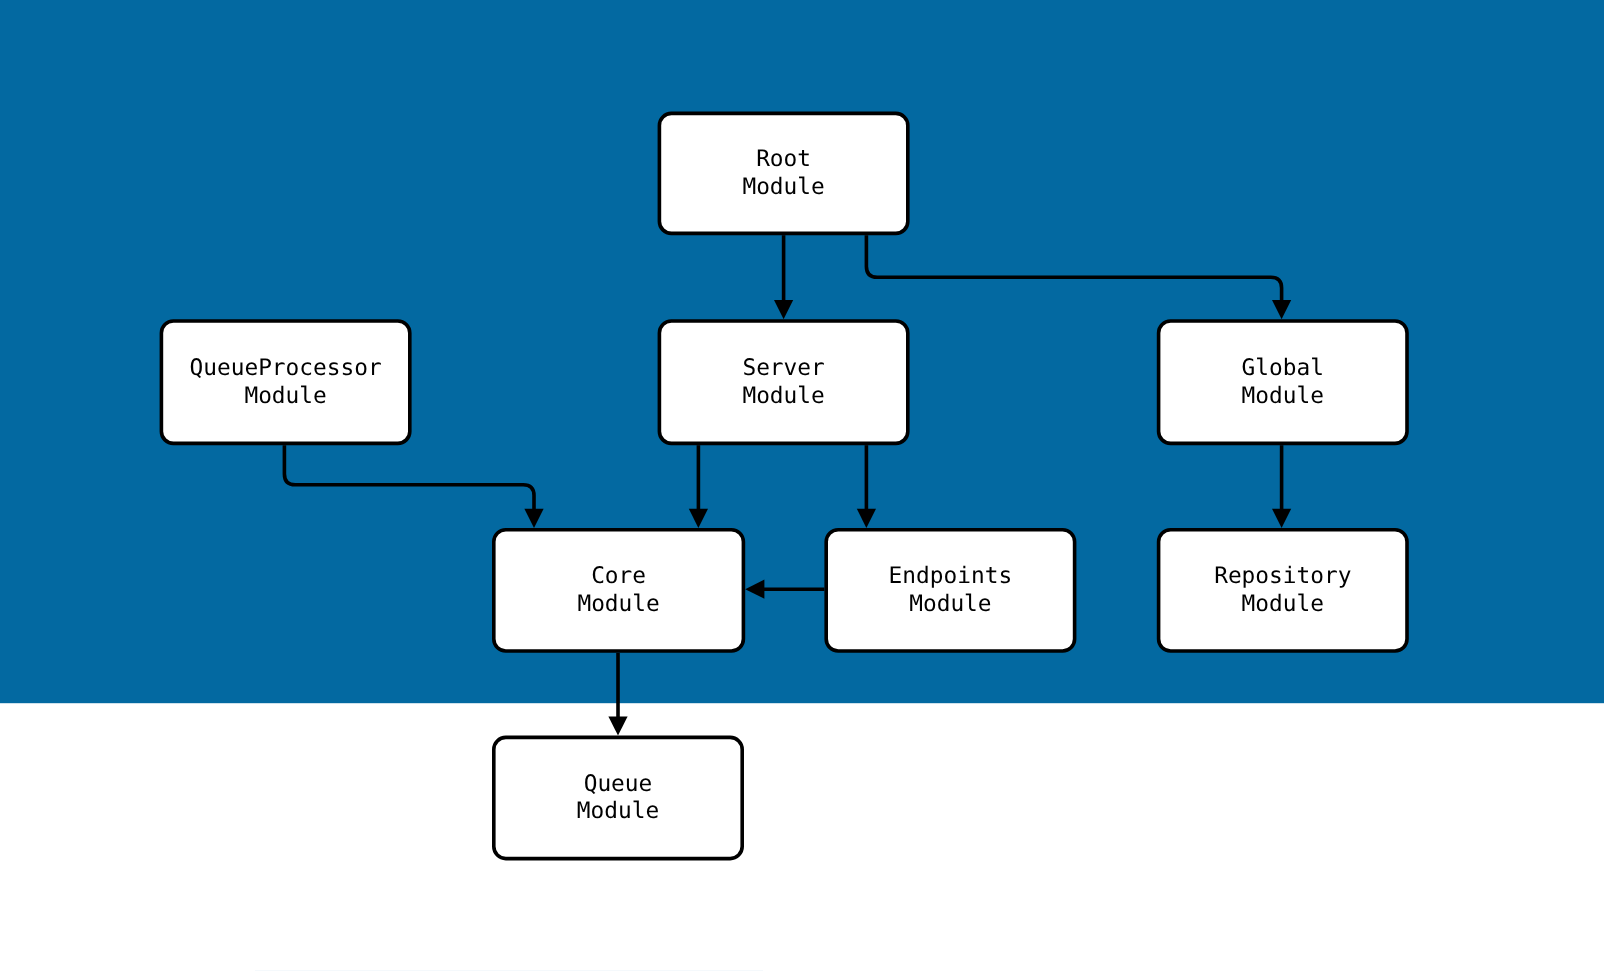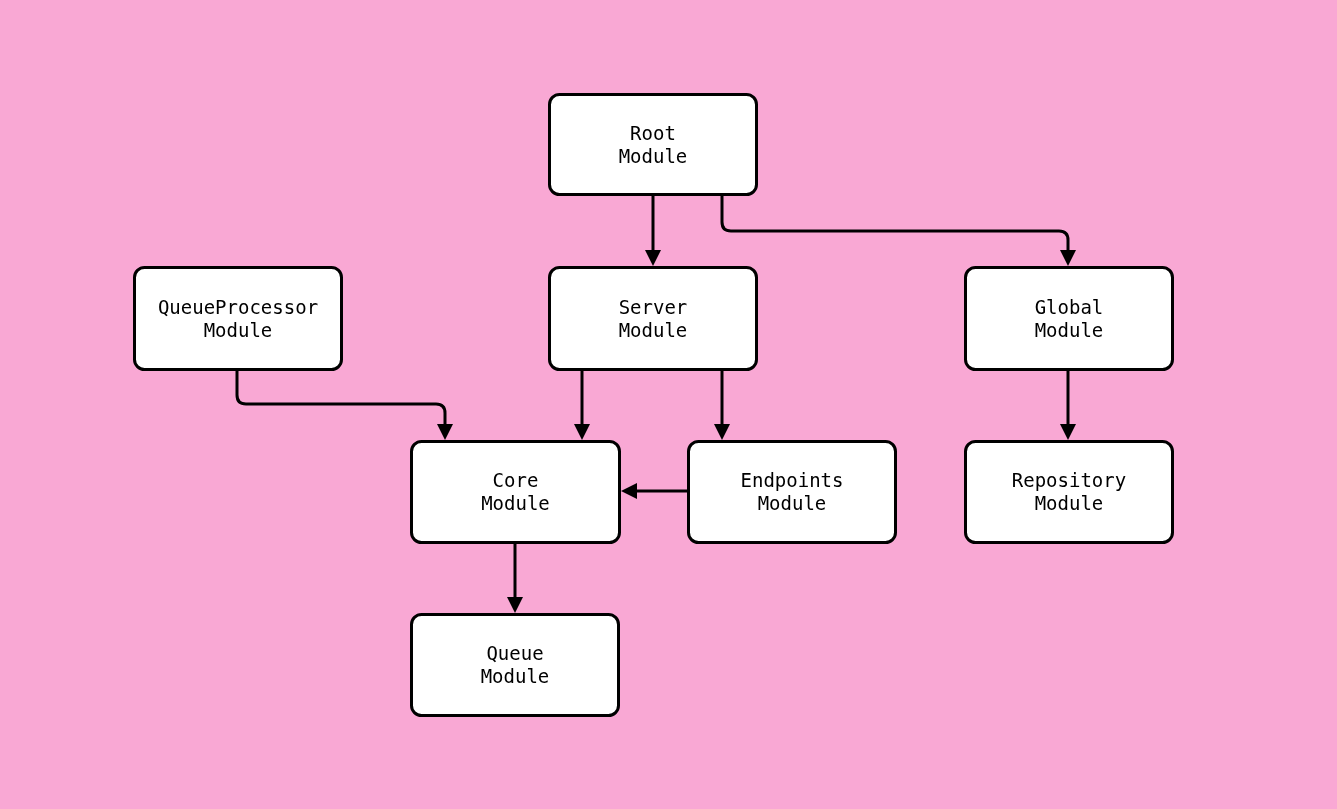--- a/index.html
+++ b/index.html
@@ -10,22 +10,22 @@
   }
   body {
     width: 1337px;
     height: 809px;
     overflow: hidden;
     font-family: "DejaVu Sans Mono", monospace;
   }
   #diagram-root {
     position: relative;
     width: 1337px;
-    height: 809px;
-    background: #f9a8d4;
+    height: 586px;
+    background: #0369a1;
   }
   svg#diagram-canvas {
     display: block;
     width: 1337px;
     height: 809px;
   }
   .node-shape {
     fill: #ffffff;
     stroke: #000000;
     stroke-width: 3;

